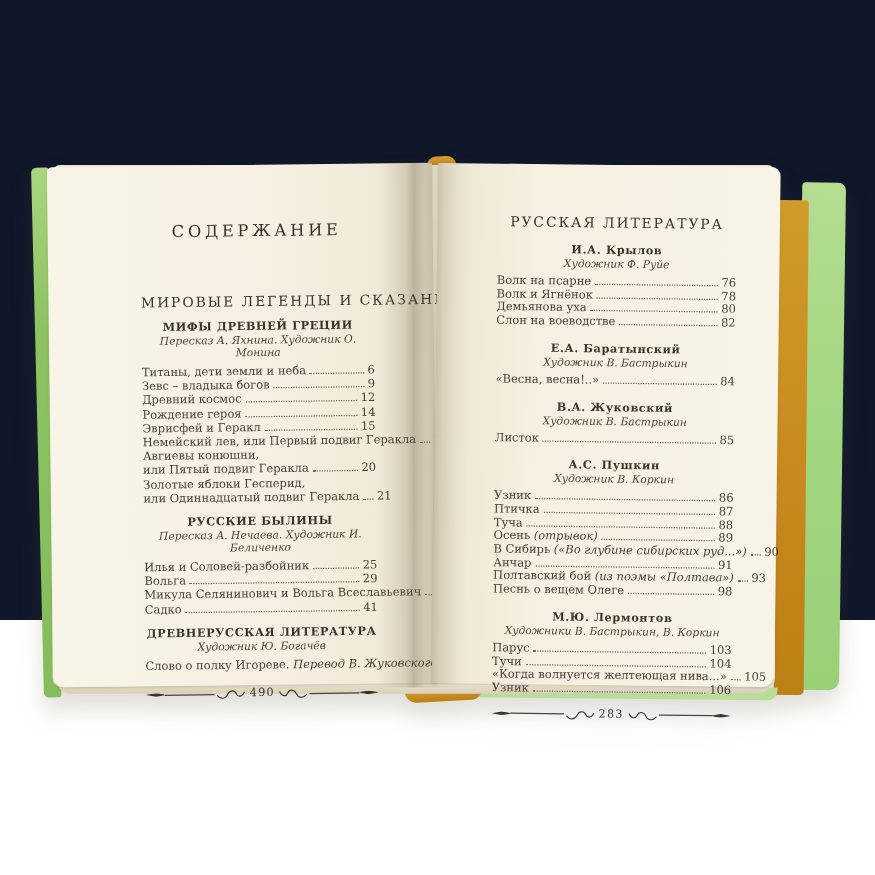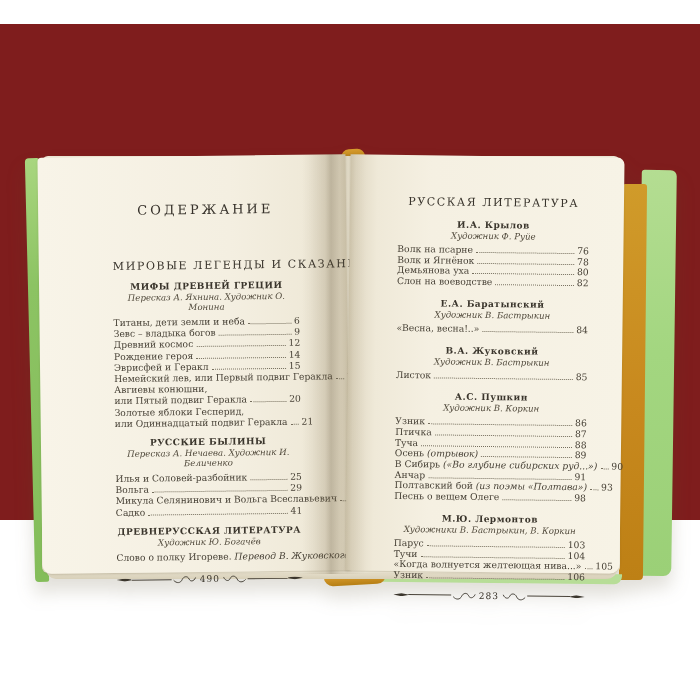--- a/index.html
+++ b/index.html
@@ -2,21 +2,21 @@
 <html><head>
 <meta charset="utf-8">
 <style>
   html, body {
     margin: 0; padding: 0;
     width: 700px; height: 700px;
     background: #ffffff;
     overflow: hidden;
     font-family: "DejaVu Serif", "Liberation Serif", serif;
   }
-  .photo { position: relative; width: 700px; height: 496px; background: #7f1d1d; margin-top: 24px; }
+  .photo { position: relative; width: 700px; height: 496px; background: #0f172a; }
 
   
   .book {
     position: absolute; left: 30px; top: 118px;
     width: 644px; height: 446px;
     filter: drop-shadow(0 12px 9px rgba(90, 78, 45, 0.18));
   }
   .cover-edge-left {
     position: absolute; left: 0; top: 16px; bottom: 6px; width: 14px;
     background: linear-gradient(180deg, #a9d67f 0%, #8cc363 30%, #84bd5a 100%);

